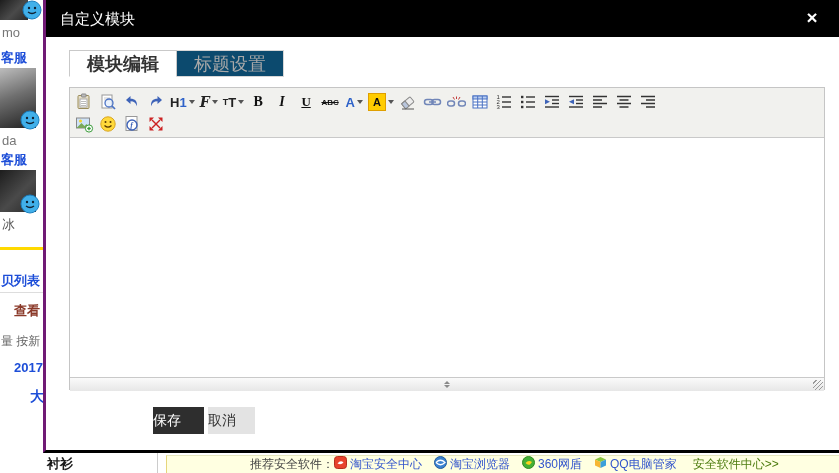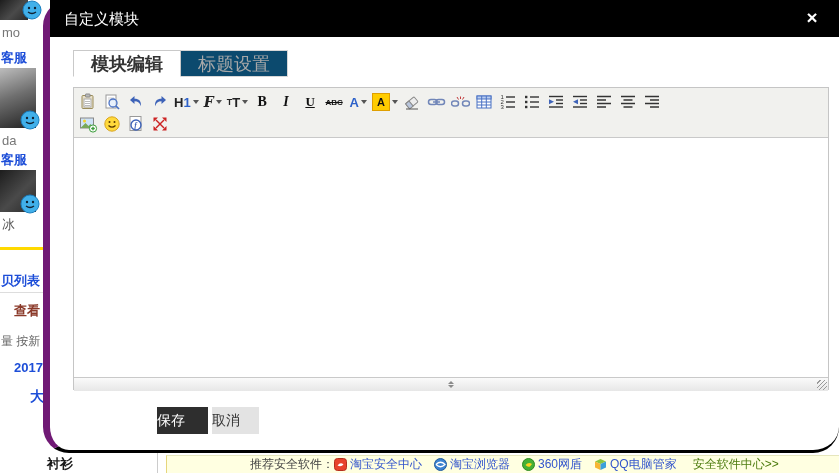--- a/index.html
+++ b/index.html
@@ -12,21 +12,21 @@
   .avatar{background:linear-gradient(135deg,#1d1d1d 0%,#4a4a4a 55%,#2a2a2a 100%);}
   .avatar.light{background:linear-gradient(160deg,#bdbdbd 0%,#6f6f6f 45%,#222 100%);}
   .side-label{font-size:13px;color:#777;white-space:nowrap;}
   .side-label.bold{color:#1d4ed8;font-weight:bold;}
   .side-label.maroon{color:#8b3a2a;font-weight:bold;}
   .yellow-rule{background:#ffd900;height:3px;width:43px;}
   .gray-rule{background:#ddd;height:1px;width:43px;}
 
   
   .modal{position:absolute;left:43px;top:0;width:796px;height:453px;background:#fff;
-         border-left:7px solid #701a75;border-bottom:3px solid #000;box-sizing:border-box;border-radius:26px;}
+         border-left:3px solid #701a75;border-bottom:3px solid #000;box-sizing:border-box;}
   .titlebar{position:absolute;left:0;top:0;right:0;height:37px;background:#000;}
   .title{position:absolute;left:14px;top:0;line-height:37px;color:#fff;font-size:15px;}
   .close{position:absolute;right:16px;top:7px;width:22px;height:22px;color:#fff;font-size:19px;
          line-height:22px;text-align:center;cursor:pointer;font-weight:bold;}
 
   .tabs{position:absolute;left:23px;top:50px;display:flex;}
   .tab{height:27px;line-height:27px;padding:0 17px;font-size:18px;box-sizing:border-box;cursor:pointer;}
   .tab.active{background:#fff;border:1px solid #c9c9c9;border-bottom:1px solid #fff;
               color:#333;font-weight:bold;}
   .tab.inactive{background:#0c4a6e;border:1px solid #d7d7d7;border-left:none;color:#a8a8a8;}
@@ -69,21 +69,21 @@
   .btn-cancel{left:162px;width:47px;background:#e3e3e3;color:#333;}
 
   
   .bottombar{position:absolute;left:0;top:453px;width:839px;height:20px;background:#fff;}
   .cat-label{position:absolute;left:47px;top:2px;font-size:13px;font-weight:bold;color:#1a1a1a;}
   .v-div{position:absolute;left:157px;top:0;width:1px;height:20px;background:#ccc;}
   .security{position:absolute;left:166px;top:2px;right:0;bottom:0;background:#ffffe1;
             border-top:1px solid #e6e6bd;border-left:1px solid #e6d67d;
             display:flex;align-items:center;font-size:12px;padding-left:83px;white-space:nowrap;}
   .sec-label{color:#444;}
-  .sec-link{color:#3355cc;text-decoration:none;margin-right:12px;display:inline-flex;align-items:center;cursor:pointer;}
+  .sec-link{color:#3355cc;text-decoration:none;margin-right:12px;display:inline-flex;align-items:flex-start;cursor:pointer;}
   .sec-link svg{margin-right:3px;}
   .sec-more{color:#4d7c0f;margin-left:4px;cursor:pointer;}
 </style>
 </head>
 <body>
 
 <div class="page">
 
   <div class="sidebar">
     <div class="abs avatar" style="left:0;top:0;width:28px;height:20px;"></div>

